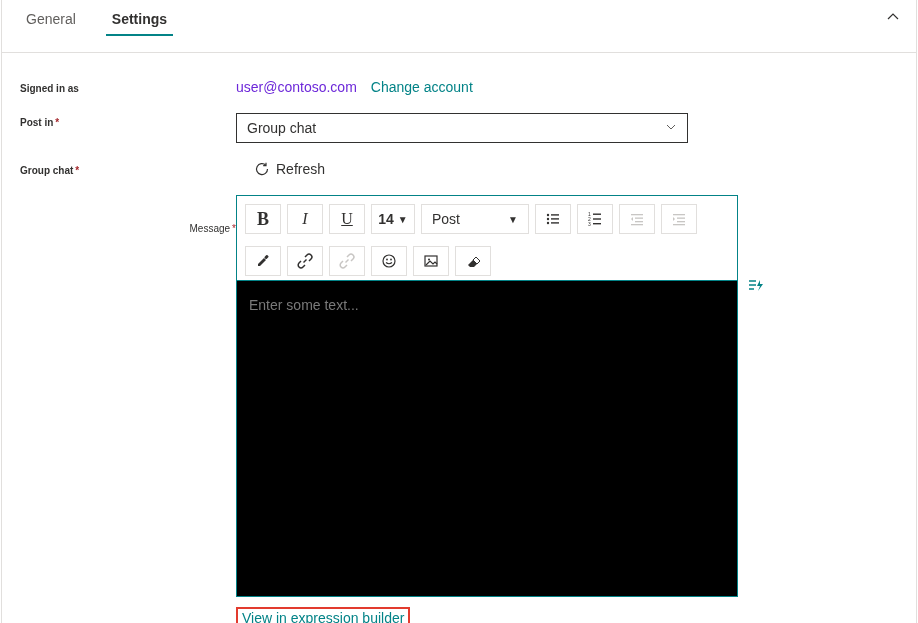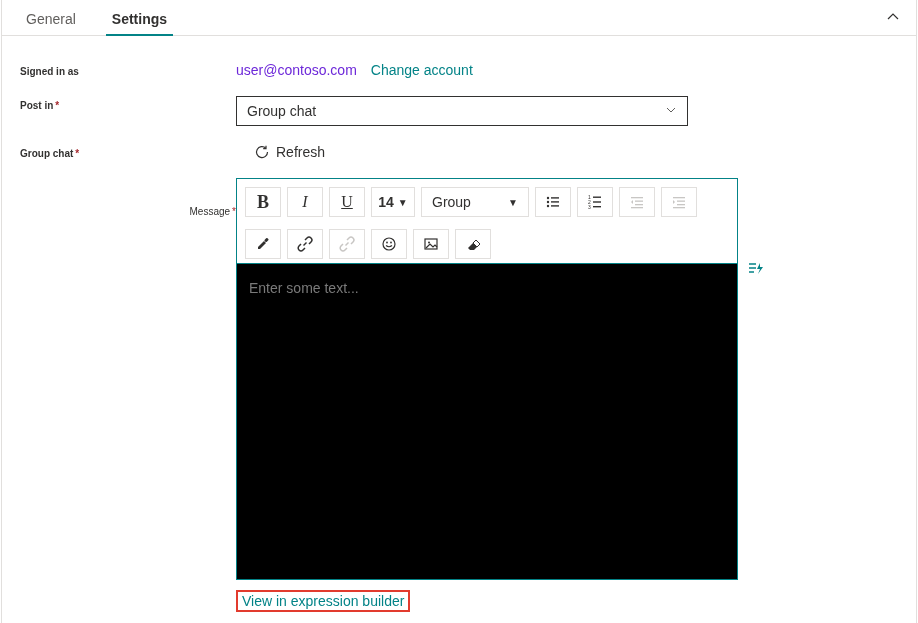--- a/index.html
+++ b/index.html
@@ -16,23 +16,23 @@
     border: 1px solid #e1dfdd;
     border-top: none;
     width: 916px;
     margin: 0 1px;
     position: relative;
   }
   
   .tabs {
     display: flex;
     align-items: flex-end;
-    height: 36px;
+    height: 53px;
     border-bottom: 1px solid #e1dfdd;
-    padding: 0 18px;
+    padding: 17px 18px;
     position: relative;
   }
   .tab {
     padding: 8px 6px 8px 6px;
     margin-right: 24px;
     color: #605e5c;
     cursor: pointer;
     font-size: 14px;
     position: relative;
   }
@@ -230,21 +230,21 @@
           <div class="toolbar">
 
             <div class="tbtn" style="font-weight:900; font-family:Georgia,serif; font-size:18px;">B</div>
             <div class="tbtn" style="font-style:italic; font-family:Georgia,serif; font-size:16px;">I</div>
             <div class="tbtn" style="text-decoration:underline; font-family:Georgia,serif; font-size:16px;">U</div>
             <div class="tbtn fontsize">
               <span>14</span>
                 <span class="tri">▼</span>
             </div>
             <div class="tbtn fontname">
-              <span>Group</span>
+              <span>Post</span>
                 <span class="tri">▼</span>
             </div>
             <div class="tbtn">
               <svg width="16" height="16" viewBox="0 0 16 16">
                 <circle cx="3" cy="4" r="1.2" fill="#323130"></circle>
                   <rect x="6" y="3.2" width="8" height="1.4" fill="#323130"></rect>
                 <circle cx="3" cy="8" r="1.2" fill="#323130"></circle>
                   <rect x="6" y="7.2" width="8" height="1.4" fill="#323130"></rect>
                 <circle cx="3" cy="12" r="1.2" fill="#323130"></circle>
                   <rect x="6" y="11.2" width="8" height="1.4" fill="#323130"></rect>

